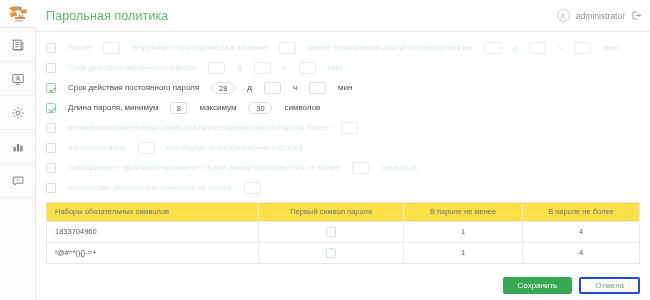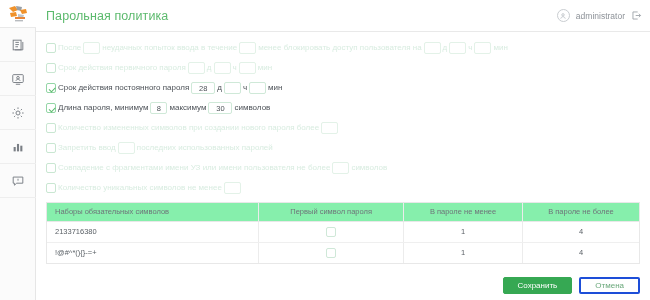--- a/index.html
+++ b/index.html
@@ -55,21 +55,21 @@
     border: 1px solid #c9cdd1; color:#b4b9be;
     display:flex; align-items:center; justify-content:center;
   }
   .user-name { font-size: 8.5px; color: #8d9298; }
   .logout-icon { color: #9aa0a6; display:flex; }
 
   
   .options { padding: 6px 0 0 10px; }
   .opt-row {
     display: flex; align-items: center;
-    height: 20px; gap: 2px;
+    height: 20px; gap: 12px;
     font-size: 8px; white-space: nowrap;
   }
   .opt-row.enabled { color: #4c5157; }
   .opt-row.disabled { color: #d8ece0; }
 
   .cb {
     width: 10px; height: 10px; flex: 0 0 10px;
     border: 1px solid #c9e7d2; border-radius: 2px;
     background: #fff; position: relative;
   }
@@ -84,35 +84,35 @@
 
   .txt { line-height: 1; }
   .num {
     height: 12px; min-width: 17px; padding: 0 2px;
     border: 1px solid #cfe9d8; border-radius: 2px;
     background: #fff;
     font-size: 7.5px; color: #4c5157;
     display: inline-flex; align-items: center; justify-content: center;
   }
   .opt-row.disabled .num { border-color: #e3f2e8; color: transparent; }
-  .num.wide { min-width: 24px; }
+  .num.wide { min-width: 24px; border-radius: 6px; }
   .link { color: #5cba6d; }
 
   
   .table-wrap {
     position: absolute; left: 10px; right: 10px; top: 202px;
     border: 1px solid #e8e8e8; background:#fff;
   }
   table { width: 100%; border-collapse: collapse; }
   thead th {
     font-size: 7.5px; font-weight: normal; color: #6e7479;
     height: 18px; text-align: center;
     border-bottom: 1px solid #e8e8e8;
     border-right: 1px solid #ececec;
-    background: #86efac;
+    background: #fde047;
   }
   thead th:first-child { text-align: left; padding-left: 8px; }
   thead th:last-child { border-right: none; }
   tbody td {
     font-size: 7.5px; color: #5a6066;
     height: 21px; text-align: center;
     border-bottom: 1px solid #efefef;
     border-right: 1px solid #ececec;
   }
   tbody tr:last-child td { border-bottom: none; }
@@ -295,21 +295,21 @@
         <thead>
           <tr>
               <th>Наборы обязательных символов</th>
               <th>Первый символ пароля</th>
               <th>В пароле не менее</th>
               <th>В пароле не более</th>
             </tr>
         </thead>
         <tbody>
             <tr>
-              <td>2133716380</td>
+              <td>1833704960</td>
               <td>
                 <div class="cb-cell">
                   <div class="cb tbl"></div>
                 </div>
               </td>
               <td>1</td>
               <td>4</td>
             </tr>
             <tr>
               <td>!@#^*(){}-=+</td>

